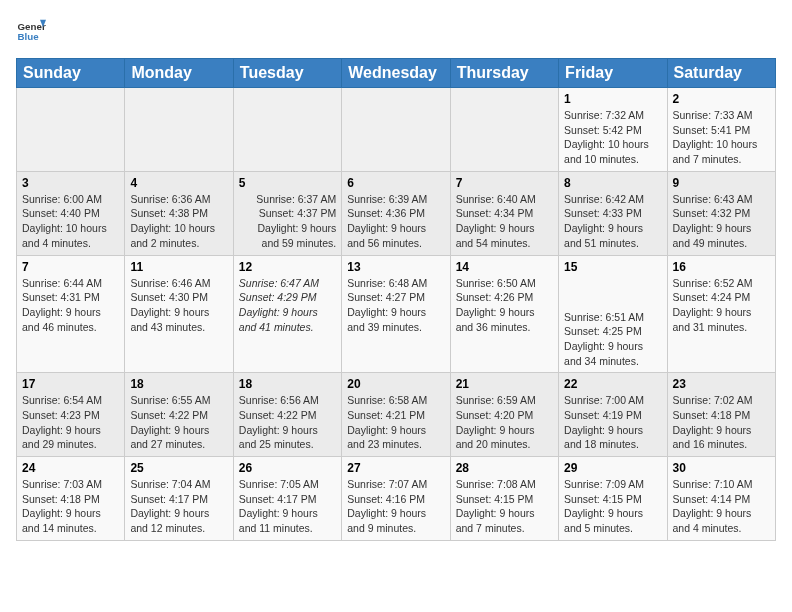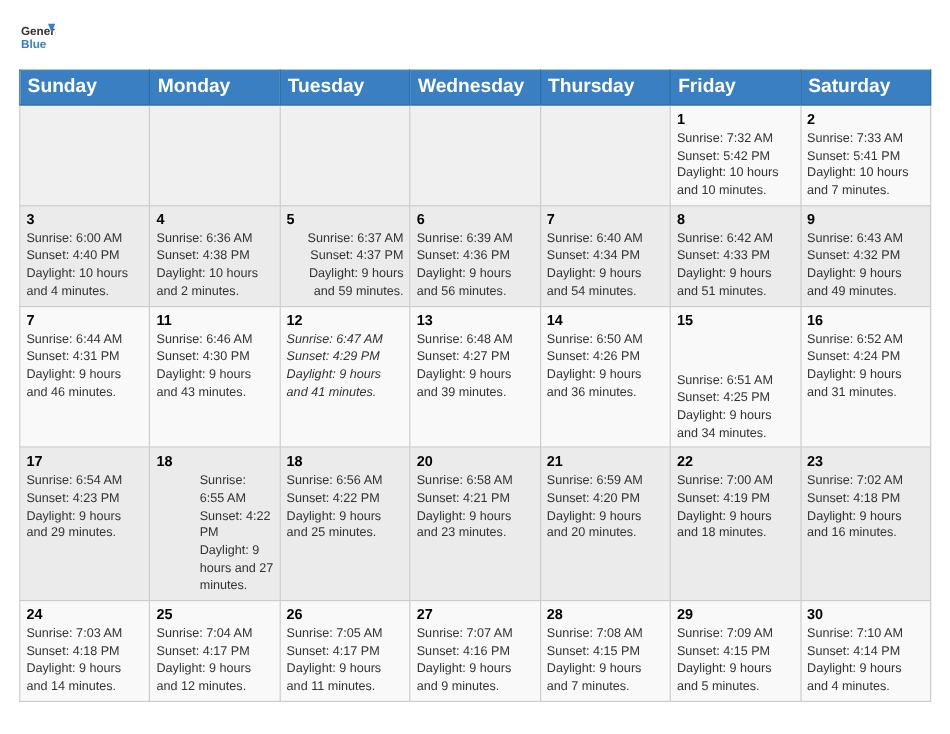--- a/index.html
+++ b/index.html
@@ -218,21 +218,21 @@
       </tr>
       <tr>
         <td>
           <span class="day-number">17</span>
           <div class="day-info" style="white-space: pre-line;">Sunrise: 6:54 AM
 Sunset: 4:23 PM
 Daylight: 9 hours and 29 minutes.</div>
         </td>
         <td>
           <span class="day-number">18</span>
-          <div class="day-info" style="white-space: pre-line; margin-left: 36px;">Sunrise: 6:55 AM
+          <div class="day-info" style="white-space: pre-line;">Sunrise: 6:55 AM
 Sunset: 4:22 PM
 Daylight: 9 hours and 27 minutes.</div>
         </td>
         <td>
           <span class="day-number">18</span>
           <div class="day-info" style="white-space: pre-line;">Sunrise: 6:56 AM
 Sunset: 4:22 PM
 Daylight: 9 hours and 25 minutes.</div>
         </td>
         <td>

